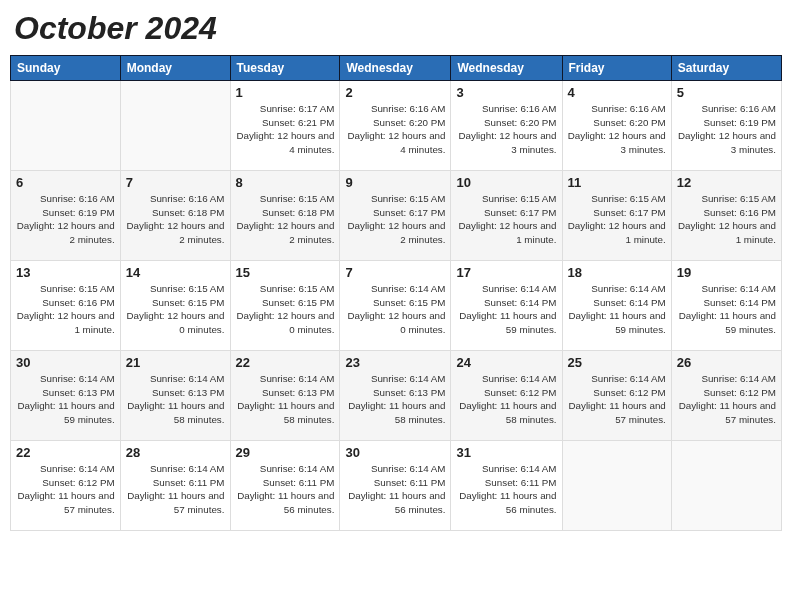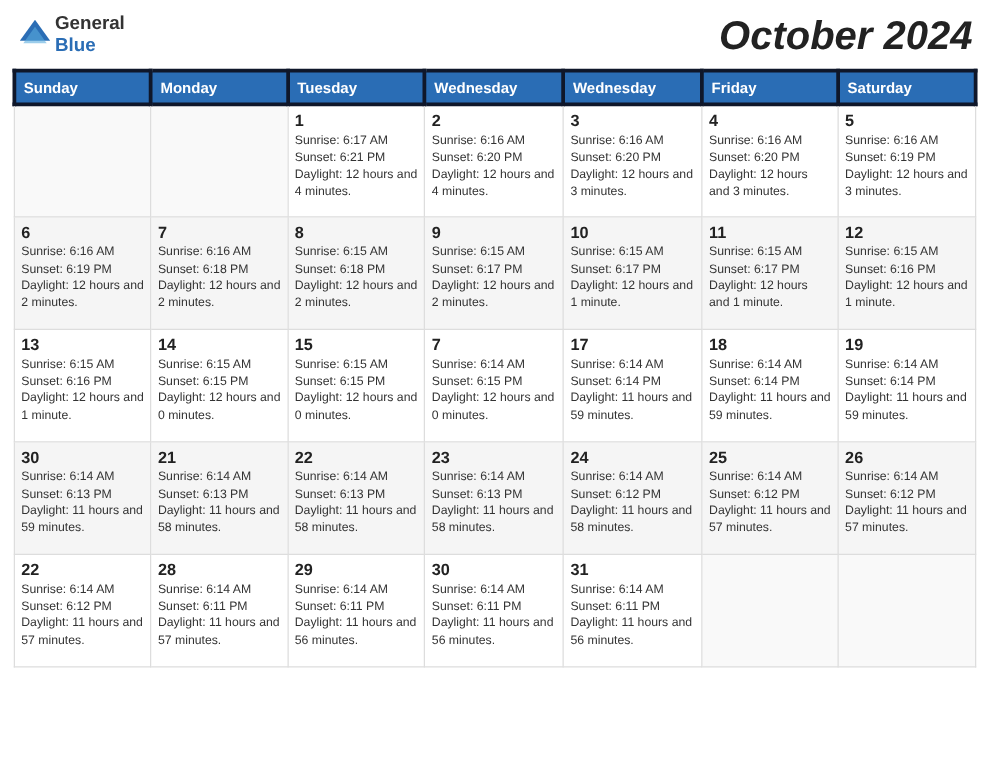--- a/index.html
+++ b/index.html
@@ -51,21 +51,21 @@
       border-collapse: collapse;
       font-size: 10.5px;
     }
     .calendar th {
       background: #2a6db5;
       color: #fff;
       text-align: left;
       padding: 5px 6px;
       font-size: 12px;
       font-weight: bold;
-      border: 3px solid #0f172a;
+      border: 1px solid #0f172a;
     }
     .calendar td {
       border: 1px solid #ddd;
       vertical-align: top;
       padding: 4px 5px;
       height: 90px;
       width: 113px;
       background: #fff;
     }
     .calendar td.empty {
@@ -74,39 +74,30 @@
     .day-number {
       font-size: 13px;
       font-weight: bold;
       color: #222;
       margin-bottom: 2px;
     }
     .day-info {
       font-size: 9.8px;
       color: #333;
       line-height: 1.4;
+      text-align: right;
     }
     .alt-row td {
       background: #f5f5f5;
     }
   </style>
 </head>
 <body>
 
 <div class="header">
-  <div class="logo">
-    <svg class="logo-icon" viewBox="0 0 30 30" xmlns="http://www.w3.org/2000/svg">
-      <polygon points="15,2 28,20 2,20" fill="#2a6db5"></polygon>
-      <polygon points="15,8 25,22 5,22" fill="#5aabdd" opacity="0.6"></polygon>
-    </svg>
-    <div class="logo-text">
-      <span class="general">General</span><br>
-      <span class="blue">Blue</span>
-    </div>
-  </div>
   <div class="title-block">
     <div class="month-title">October 2024</div>
   </div>
 </div>
 
 <table class="calendar">
   <thead>
     <tr>
     <th>Sunday</th>
         <th>Monday</th>

